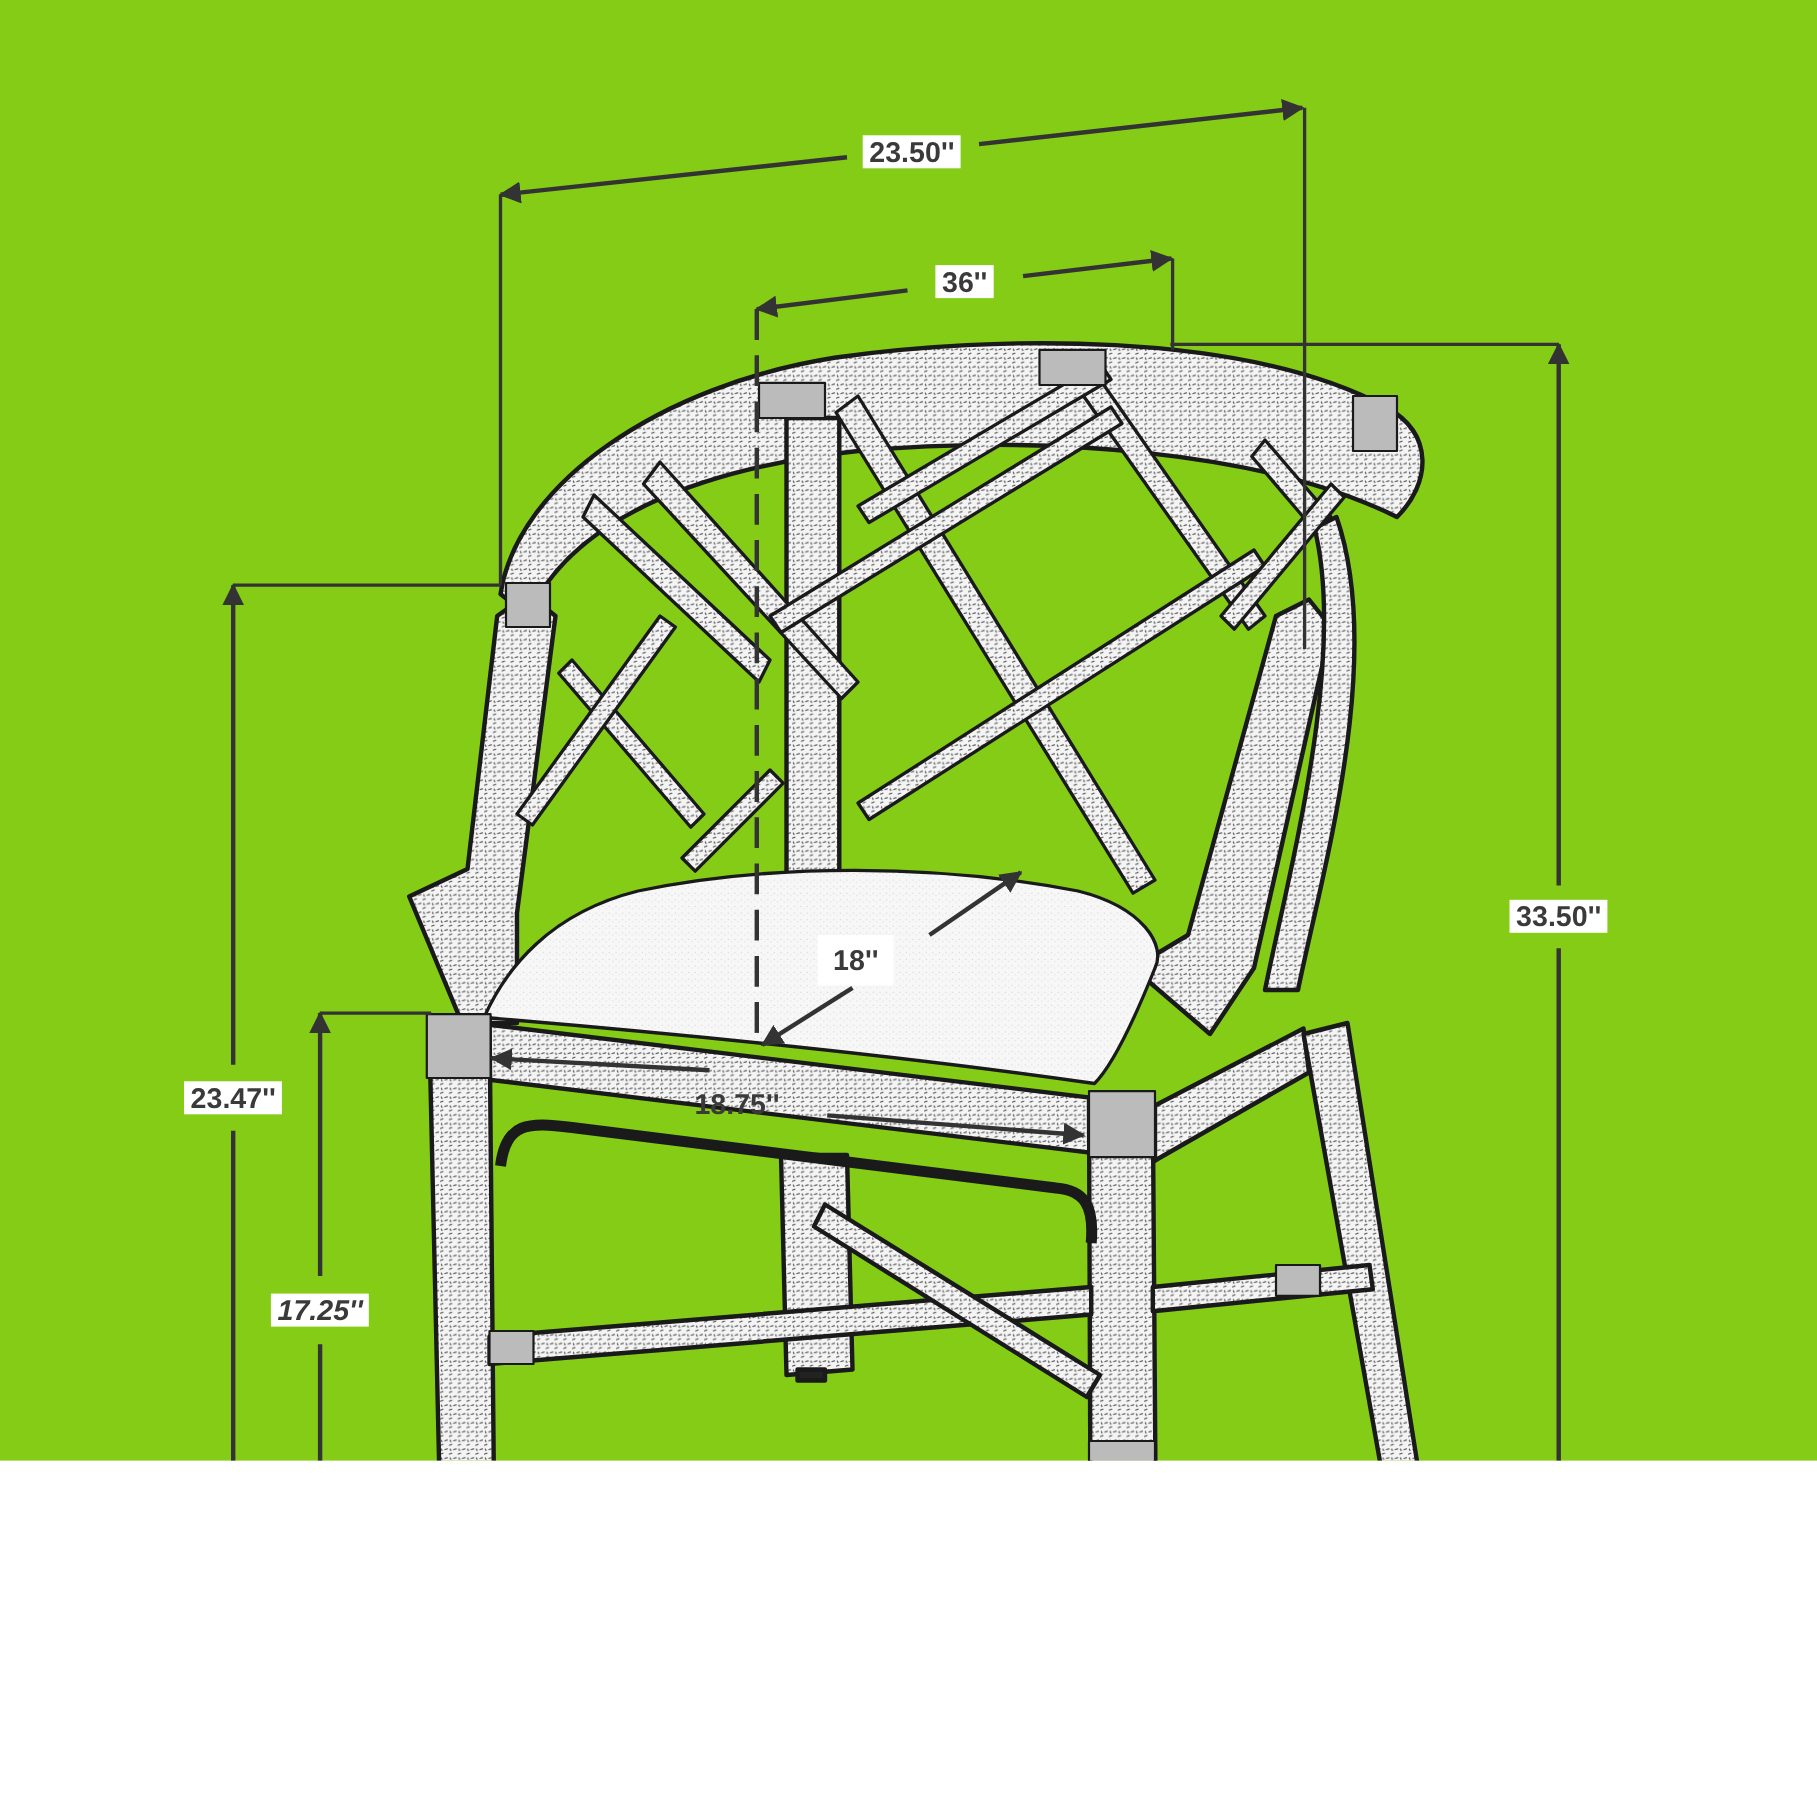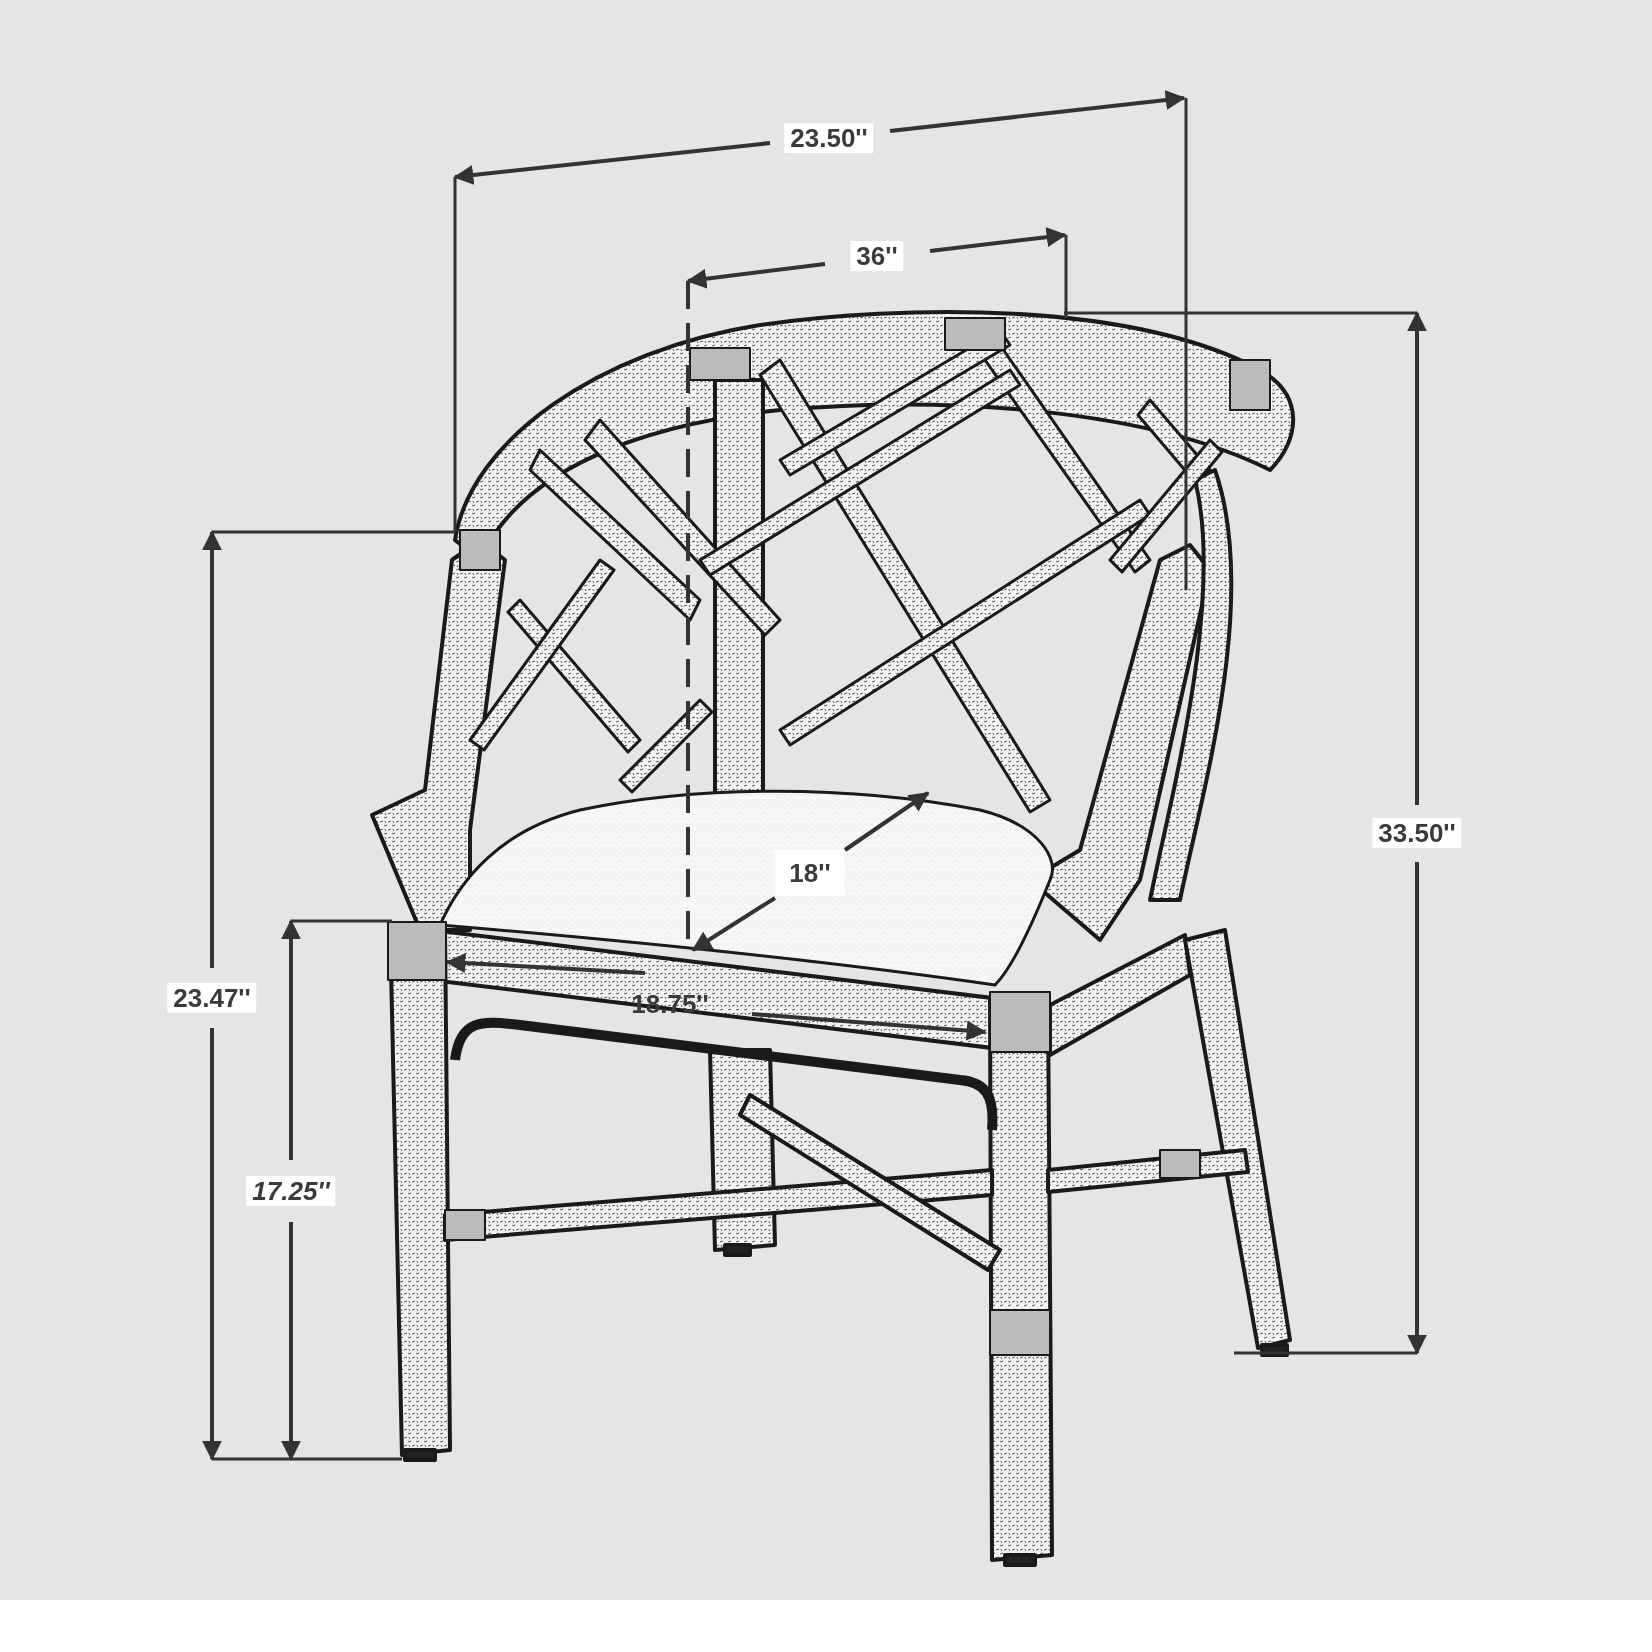--- a/index.html
+++ b/index.html
@@ -1,16 +1,16 @@
 <!DOCTYPE html>
 <html><head>
 <meta charset="utf-8">
 <style>
   html, body { margin: 0; padding: 0; background: #ffffff; }
-  #canvas { position: relative; width: 1652px; height: 1600px; background: #e5e5e5; overflow: hidden; text-align: right; }
+  #canvas { position: relative; width: 1652px; height: 1328px; background: #84cc16; overflow: hidden; text-align: right; }
   svg.drawing { position: absolute; left: 0; top: 0; }
   .dim-label {
     position: absolute;
     font-family: "Liberation Sans", sans-serif;
     font-weight: bold;
     font-size: 26px;
     color: #3a3a3a;
     background: #ffffff;
     padding: 2px 6px;
     transform: translate(-50%, -50%);
@@ -137,15 +137,15 @@
       <line x1="645" y1="973" x2="447" y2="962" marker-end="url(#arrow)"></line>
       <line x1="752" y1="1014" x2="985" y2="1032" marker-end="url(#arrow)"></line>
     </g>
   </svg>
 
   <div class="dim-label" style="left:829px; top:138px;">23.50''</div>
   <div class="dim-label" style="left:877px; top:256px;">36''</div>
   <div class="dim-label" style="left:1417px; top:833px;">33.50''</div>
   <div class="dim-label" style="left:212px; top:998px;">23.47''</div>
   <div class="dim-label" style="left:291px; top:1191px;font-style:italic;">17.25''</div>
-  <div class="dim-label" style="left:810px; top:873px; padding:10px 14px;">18''</div>
+  <div class="dim-label" style="left:778px; top:873px; padding:10px 14px;">18''</div>
   <div class="dim-label" style="left:670px; top:1004px; background:transparent;">18.75''</div>
 </div>
 
 </body></html>

